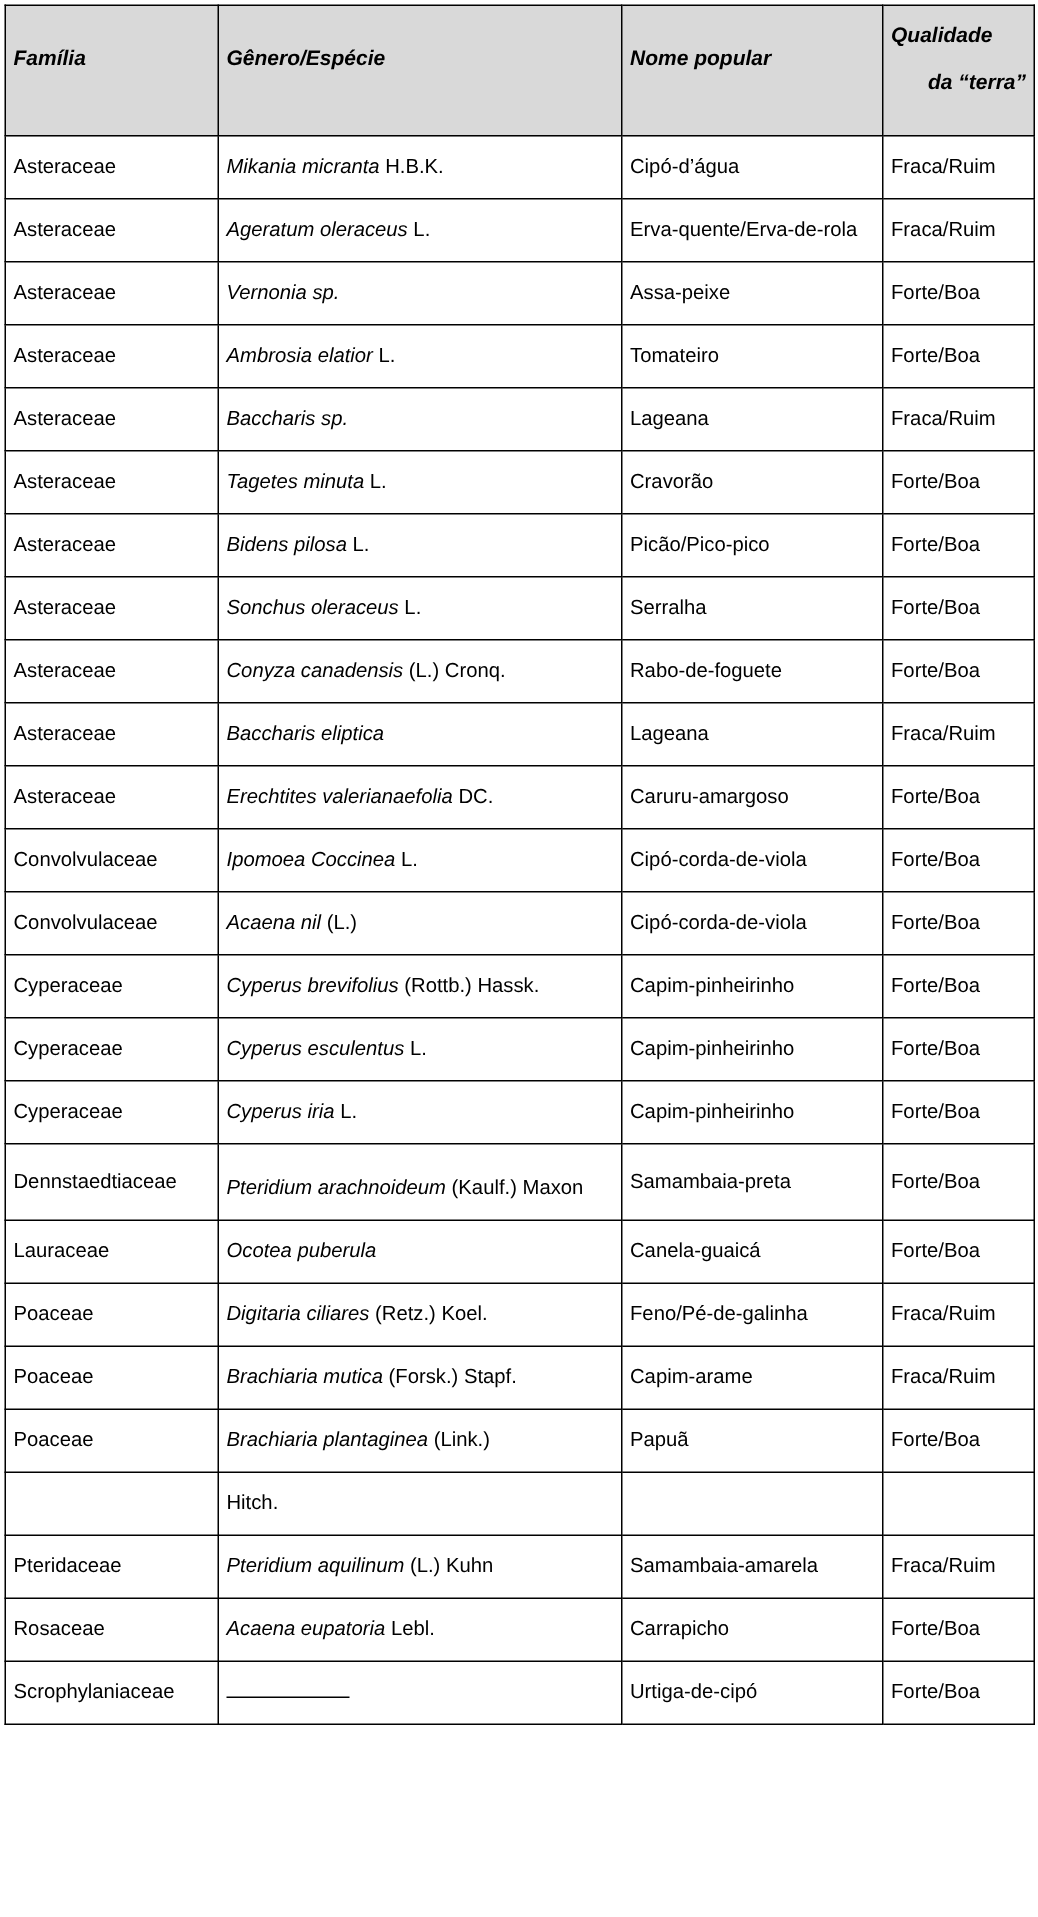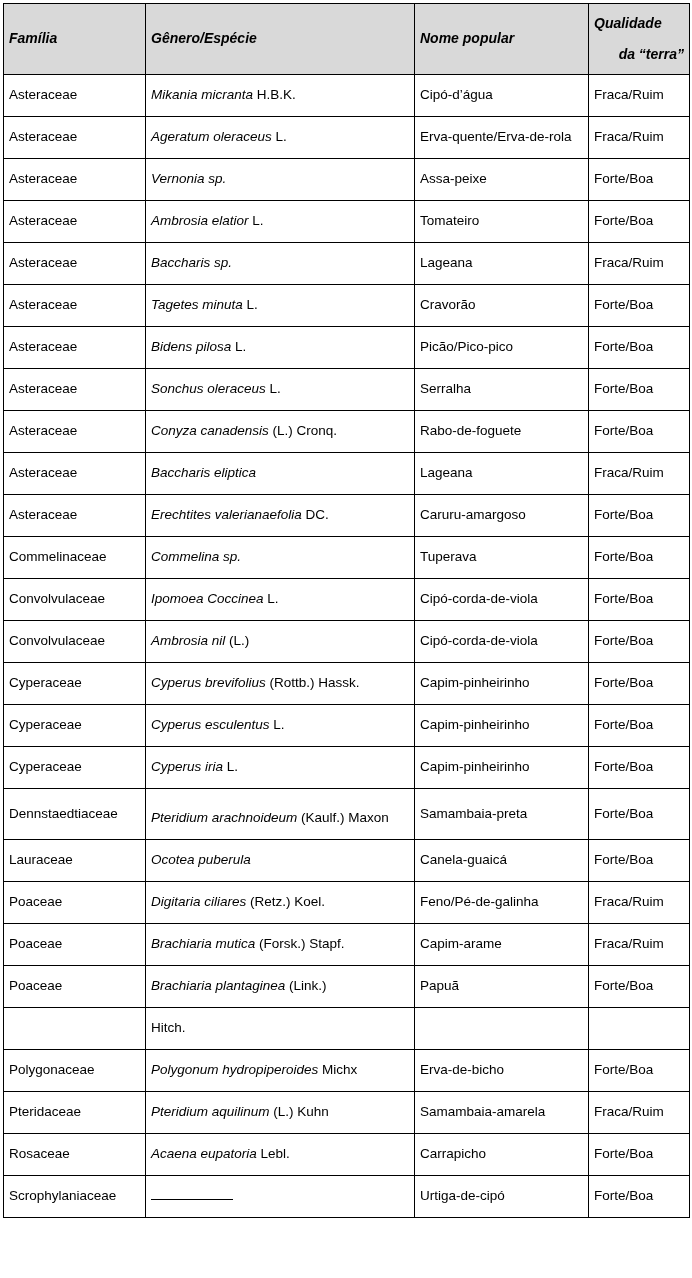--- a/index.html
+++ b/index.html
@@ -50,21 +50,21 @@
 
   
   table.species-table thead th {
     background: #d9d9d9;
     font-weight: bold;
     font-style: italic;
     font-size: 14px;
     height: 62px;
     vertical-align: middle;
     padding-top: 4px;
-    padding-bottom: 4px;
+    padding-bottom: 20px;
   }
   .hdr-line { display: block; }
   .hdr-line + .hdr-line { margin-top: 11px; text-align: right; }
 
   
   table.species-table tbody tr { height: 34px; }
   table.species-table tbody td { height: 34px; }
 
   .cell-familia { white-space: nowrap; }
 
@@ -178,34 +178,28 @@
           <td>Lageana</td>
           <td>Fraca/Ruim</td>
         </tr>
         <tr>
           <td class="cell-familia">Asteraceae</td>
           <td><span class="sci">Erechtites valerianaefolia</span><span class="auth"> DC.</span></td>
           <td>Caruru-amargoso</td>
           <td>Forte/Boa</td>
         </tr>
         <tr>
-          <td class="cell-familia">Commelinaceae</td>
-          <td><span class="sci">Commelina sp.</span><span class="auth"></span></td>
-          <td>Tuperava</td>
-          <td>Forte/Boa</td>
-        </tr>
-        <tr>
           <td class="cell-familia">Convolvulaceae</td>
           <td><span class="sci">Ipomoea Coccinea</span><span class="auth"> L.</span></td>
           <td>Cipó-corda-de-viola</td>
           <td>Forte/Boa</td>
         </tr>
         <tr>
           <td class="cell-familia">Convolvulaceae</td>
-          <td><span class="sci">Ambrosia nil</span><span class="auth"> (L.)</span></td>
+          <td><span class="sci">Acaena nil</span><span class="auth"> (L.)</span></td>
           <td>Cipó-corda-de-viola</td>
           <td>Forte/Boa</td>
         </tr>
         <tr>
           <td class="cell-familia">Cyperaceae</td>
           <td><span class="sci">Cyperus brevifolius</span><span class="auth"> (Rottb.) Hassk.</span></td>
           <td>Capim-pinheirinho</td>
           <td>Forte/Boa</td>
         </tr>
         <tr>
@@ -254,26 +248,20 @@
           <td>Papuã</td>
           <td>Forte/Boa</td>
         </tr>
         <tr>
           <td class="cell-familia"></td>
           <td><span class="sci"></span><span class="auth">Hitch.</span></td>
           <td></td>
           <td></td>
         </tr>
         <tr>
-          <td class="cell-familia">Polygonaceae</td>
-          <td><span class="sci">Polygonum hydropiperoides</span><span class="auth"> Michx</span></td>
-          <td>Erva-de-bicho</td>
-          <td>Forte/Boa</td>
-        </tr>
-        <tr>
           <td class="cell-familia">Pteridaceae</td>
           <td><span class="sci">Pteridium aquilinum</span><span class="auth"> (L.) Kuhn</span></td>
           <td>Samambaia-amarela</td>
           <td>Fraca/Ruim</td>
         </tr>
         <tr>
           <td class="cell-familia">Rosaceae</td>
           <td><span class="sci">Acaena eupatoria</span><span class="auth"> Lebl.</span></td>
           <td>Carrapicho</td>
           <td>Forte/Boa</td>

